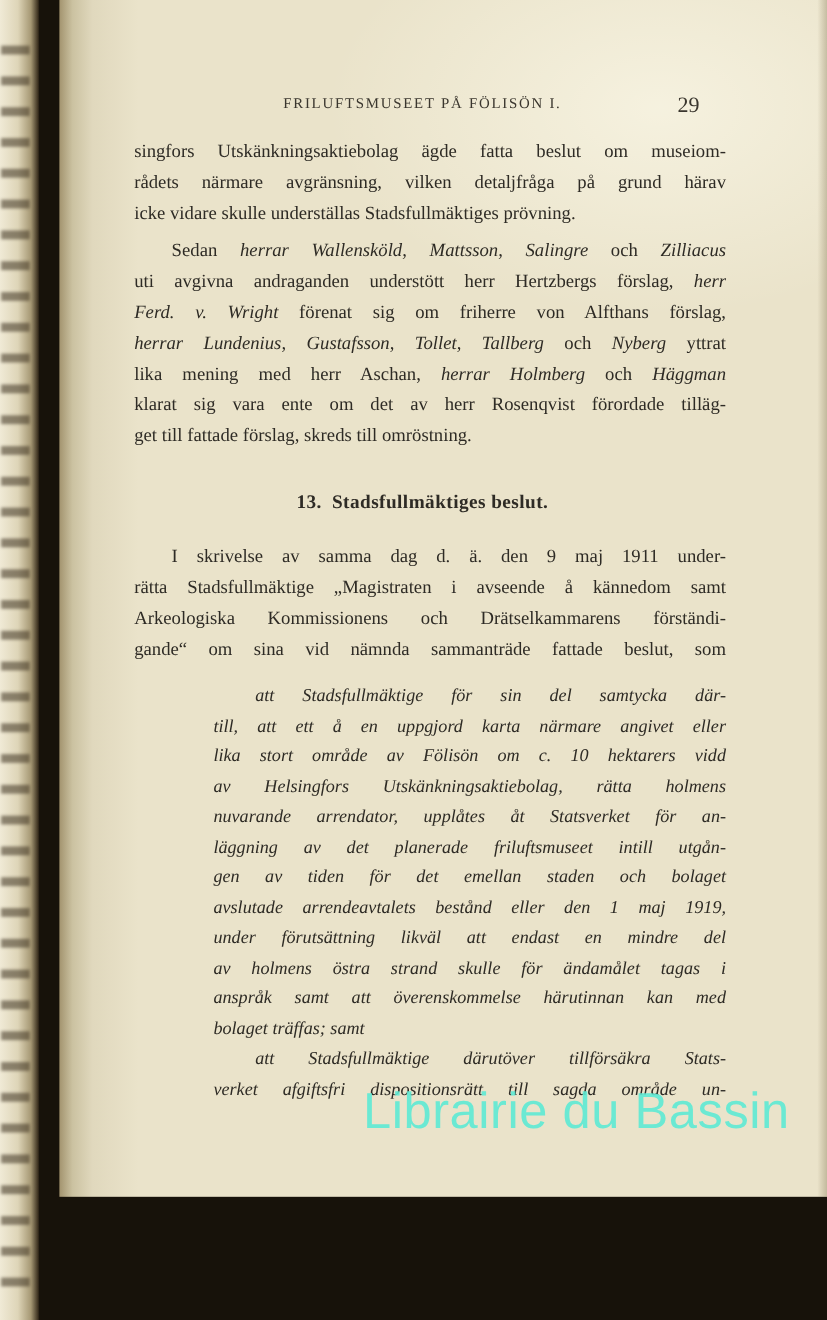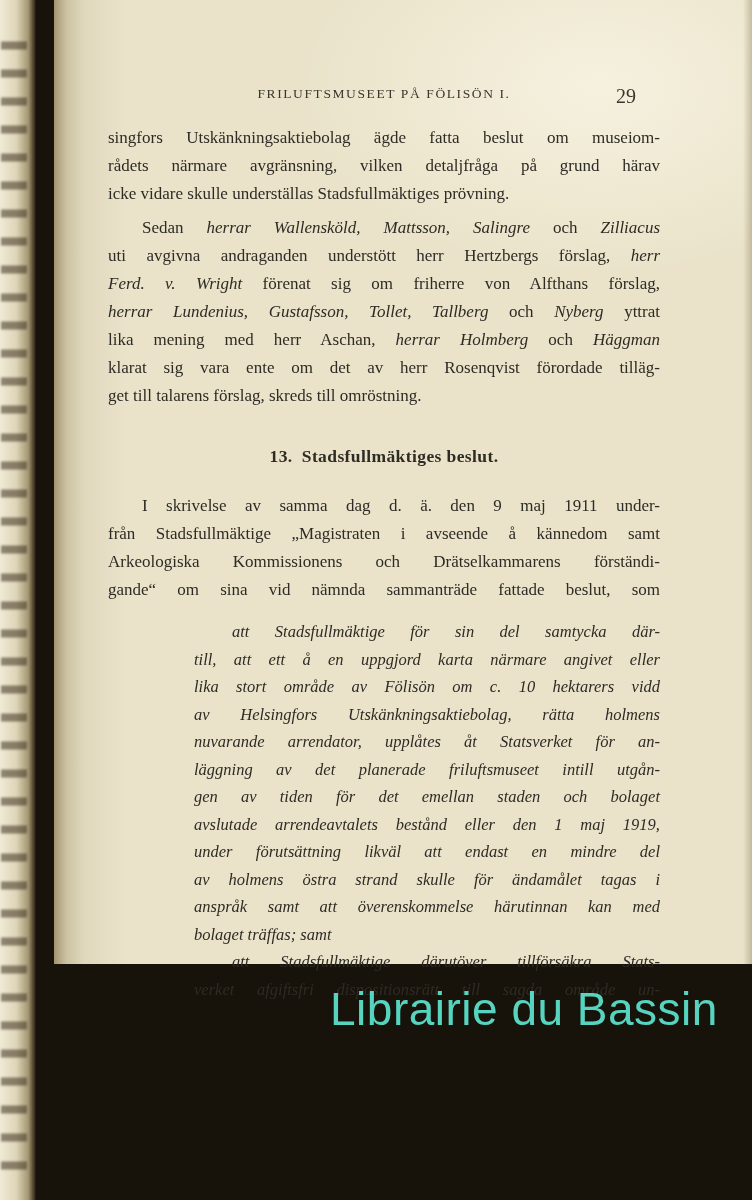--- a/index.html
+++ b/index.html
@@ -17,40 +17,40 @@
     position:absolute; left:1px; top:34px; bottom:26px; width:26px;
     background:repeating-linear-gradient(180deg,
       rgba(60,48,30,0) 0px, rgba(60,48,30,0) 7px,
       rgba(62,50,32,0.55) 8px, rgba(62,50,32,0.55) 15px,
       rgba(60,48,30,0) 16px, rgba(60,48,30,0) 28px);
     filter:blur(1.3px);
   }
 
   
   .page {
-    position:absolute; left:54px; top:0; width:698px; height:964px;
+    position:absolute; left:54px; top:0; width:698px; height:1088px;
     background:
       linear-gradient(270deg, rgba(120,105,70,0.35) 0px, rgba(120,105,70,0) 9px),
       radial-gradient(ellipse 430px 270px at 78% 9%, rgba(255,253,240,0.55), rgba(255,253,240,0) 70%),
       linear-gradient(90deg, #a3946f 0px, #cbc2a1 12px, #e0d8bd 30px, #eae3ca 72px);
   }
 
   .content { position:absolute; left:54px; top:86px; width:552px; color:#2e2b25; }
 
   .page-header { position:relative; text-align:center; font-size:13.5px; letter-spacing:1.6px; color:#3a362e; }
   .page-num { position:absolute; right:24px; top:-1px; font-size:20px; letter-spacing:0; }
 
   .page-body { margin-top:22px; font-size:17px; line-height:28px; }
 
   .line { text-align:justify; text-align-last:justify; }
   .line.last { text-align-last:left; }
   .line.first-indent { text-indent:34px; }
   .it { font-style:italic; }
 
-  .block.para  { margin-top:6px; }
+  .block.para  { margin-top:6px;margin-left:14px; }
   .block.para:first-child { margin-top:0; }
   .block.heading { text-align:center; font-weight:bold; font-size:17.5px; margin:32px 0 22px 0; letter-spacing:0.4px; }
   .block.quote { font-style:italic; margin-left:86px; font-size:16.5px; line-height:27.5px; }
   .block.quote .line.first-indent { text-indent:38px; }
   .block.quote + .block.quote { margin-top:0; }
   .block.para + .block.quote { margin-top:14px; }
 
   .watermark {
     position:absolute; left:330px; top:982px;
     font-family:"Liberation Sans", sans-serif;
@@ -81,26 +81,26 @@
             <div class="line"><span>rådets närmare avgränsning, vilken detaljfråga på grund härav</span></div>
             <div class="line last"><span>icke vidare skulle underställas Stadsfullmäktiges prövning.</span></div>
           </div>
           <div class="block para">
             <div class="line first-indent"><span>Sedan </span><span class="it">herrar Wallensköld, Mattsson, Salingre</span><span> och </span><span class="it">Zilliacus</span></div>
             <div class="line"><span>uti avgivna andraganden understött herr Hertzbergs förslag, </span><span class="it">herr</span></div>
             <div class="line"><span class="it">Ferd. v. Wright</span><span> förenat sig om friherre von Alfthans förslag,</span></div>
             <div class="line"><span class="it">herrar Lundenius, Gustafsson, Tollet, Tallberg</span><span> och </span><span class="it">Nyberg</span><span> yttrat</span></div>
             <div class="line"><span>lika mening med herr Aschan, </span><span class="it">herrar Holmberg</span><span> och </span><span class="it">Häggman</span></div>
             <div class="line"><span>klarat sig vara ente om det av herr Rosenqvist förordade tilläg-</span></div>
-            <div class="line last"><span>get till talarens förslag, skreds till omröstning.</span></div>
+            <div class="line last"><span>get till fattade förslag, skreds till omröstning.</span></div>
           </div>
           <div class="block heading">13. Stadsfullmäktiges beslut.</div>
           <div class="block para">
             <div class="line first-indent"><span>I skrivelse av samma dag d. ä. den 9 maj 1911 under-</span></div>
-            <div class="line"><span>från Stadsfullmäktige „Magistraten i avseende å kännedom samt</span></div>
+            <div class="line"><span>rätta Stadsfullmäktige „Magistraten i avseende å kännedom samt</span></div>
             <div class="line"><span>Arkeologiska Kommissionens och Drätselkammarens förständi-</span></div>
             <div class="line"><span>gande“ om sina vid nämnda sammanträde fattade beslut, som</span></div>
           </div>
           <div class="block quote">
             <div class="line first-indent"><span>att Stadsfullmäktige för sin del samtycka där-</span></div>
             <div class="line"><span>till, att ett å en uppgjord karta närmare angivet eller</span></div>
             <div class="line"><span>lika stort område av Fölisön om c. 10 hektarers vidd</span></div>
             <div class="line"><span>av Helsingfors Utskänkningsaktiebolag, rätta holmens</span></div>
             <div class="line"><span>nuvarande arrendator, upplåtes åt Statsverket för an-</span></div>
             <div class="line"><span>läggning av det planerade friluftsmuseet intill utgån-</span></div>

